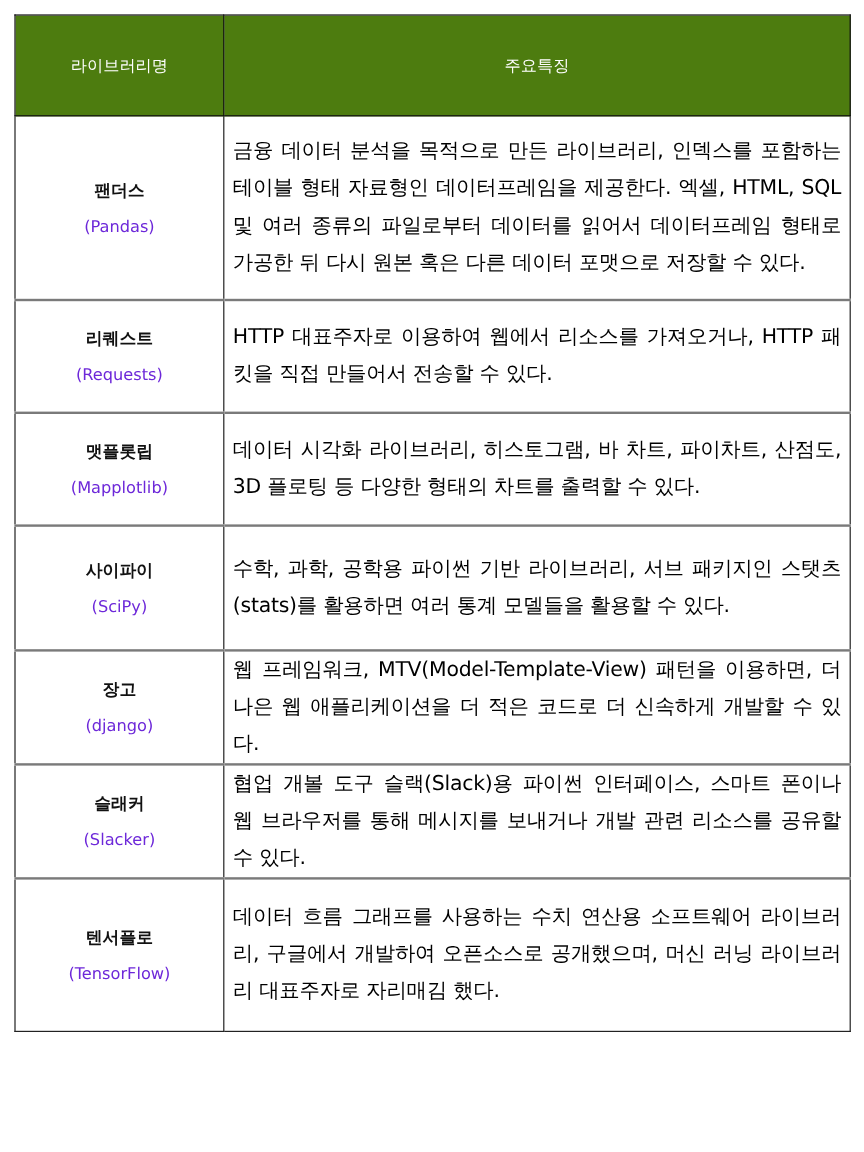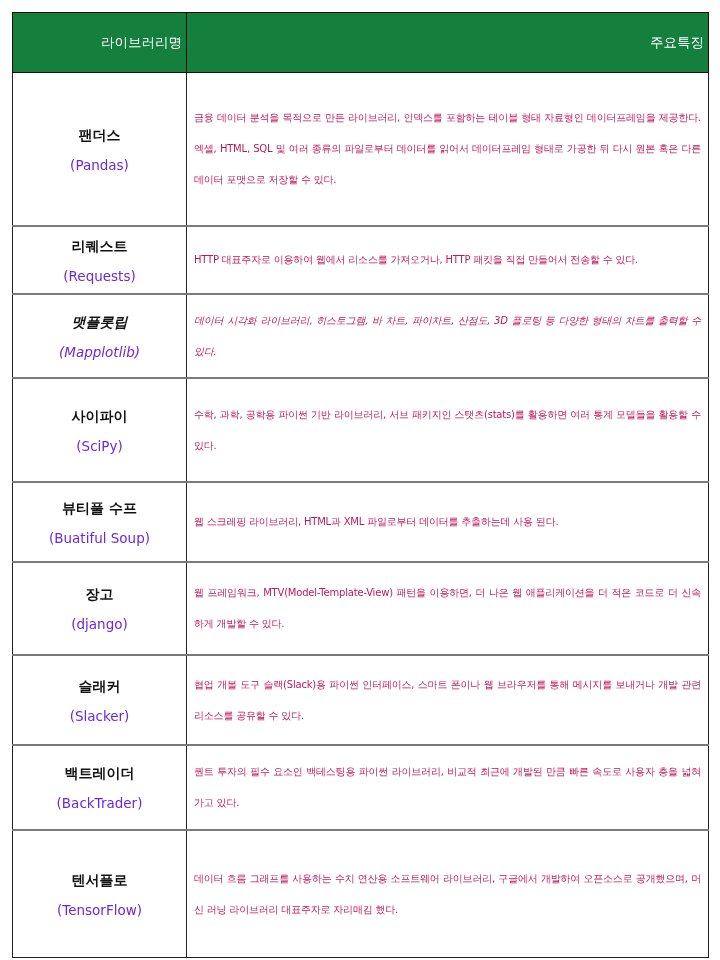--- a/index.html
+++ b/index.html
@@ -5,35 +5,35 @@
   html, body { margin: 0; padding: 0; background: #ffffff; }
   body { width: 720px; height: 960px; position: relative; overflow: hidden;
          font-family: "DejaVu Sans", "Liberation Sans", sans-serif; color: #111; }
   table.lib-table {
     position: absolute; left: 12px; top: 12px; width: 696px;
     border-collapse: collapse; table-layout: fixed;
   }
   table.lib-table col.c1 { width: 174px; }
   table.lib-table col.c2 { width: 522px; }
   thead th {
-    background: #15803d; color: #ffffff; font-weight: normal;
-    font-size: 13.5px; height: 51px; padding: 4px;
-    border: 1px solid #111; text-align: right; vertical-align: middle;
+    background: #4d7c0f; color: #ffffff; font-weight: normal;
+    font-size: 13.5px; height: 51px; padding: 16px;
+    border: 1px solid #111; text-align: center; vertical-align: middle;
   }
   tbody td {
     border: 1px solid #222; border-top: 2px solid #7a7a7a;
-    vertical-align: middle; padding: 3px;
+    vertical-align: middle; padding: 16px;
   }
   tbody tr:first-child td { border-top: 1px solid #111; }
   td.name-cell { text-align: center; }
   .name-ko { display: block; font-weight: bold; font-size: 14px; line-height: 32px; }
   .name-en { display: block; font-size: 13.5px; line-height: 28px; color: #6d28d9; }
   td.desc-cell {
-    padding: 0 7px 0 7px; font-size: 10px; line-height: 31px;
-    text-align: justify; color: #be185d; letter-spacing: -0.2px;
+    padding: 0 7px 0 7px; font-size: 17px; line-height: 31px;
+    text-align: justify; color: #000000; letter-spacing: -0.2px;
   }
 </style>
 </head>
 <body>
 
 <table class="lib-table">
   <colgroup>
       <col class="c1">
       <col class="c2">
     </colgroup>
@@ -53,67 +53,53 @@
   </tr>
 
   <tr style="height: 56px;">
     <td class="name-cell">
       <span class="name-ko">리퀘스트</span>
       <span class="name-en">(Requests)</span>
     </td>
     <td class="desc-cell">HTTP 대표주자로 이용하여 웹에서 리소스를 가져오거나, HTTP 패킷을 직접 만들어서 전송할 수 있다.</td>
   </tr>
 
-  <tr style="height: 84px; font-style: italic;">
+  <tr style="height: 84px;">
     <td class="name-cell">
       <span class="name-ko">맷플롯립</span>
       <span class="name-en">(Mapplotlib)</span>
     </td>
     <td class="desc-cell">데이터 시각화 라이브러리, 히스토그램, 바 차트, 파이차트, 산점도, 3D 플로팅 등 다양한 형태의 차트를 출력할 수 있다.</td>
   </tr>
 
   <tr style="height: 104px;">
     <td class="name-cell">
       <span class="name-ko">사이파이</span>
       <span class="name-en">(SciPy)</span>
     </td>
     <td class="desc-cell">수학, 과학, 공학용 파이썬 기반 라이브러리, 서브 패키지인 스탯츠(stats)를 활용하면 여러 통계 모델들을 활용할 수 있다.</td>
   </tr>
 
-  <tr style="height: 80px;">
-    <td class="name-cell">
-      <span class="name-ko">뷰티풀 수프</span>
-      <span class="name-en">(Buatiful Soup)</span>
-    </td>
-    <td class="desc-cell">웹 스크레핑 라이브러리, HTML과 XML 파일로부터 데이터를 추출하는데 사용 된다.</td>
-  </tr>
 
   <tr style="height: 93px; margin-top: 12px;">
     <td class="name-cell">
       <span class="name-ko">장고</span>
       <span class="name-en">(django)</span>
     </td>
     <td class="desc-cell">웹 프레임워크, MTV(Model-Template-View) 패턴을 이용하면, 더 나은 웹 애플리케이션을 더 적은 코드로 더 신속하게 개발할 수 있다.</td>
   </tr>
 
   <tr style="height: 90px;">
     <td class="name-cell">
       <span class="name-ko">슬래커</span>
       <span class="name-en">(Slacker)</span>
     </td>
     <td class="desc-cell">협업 개볼 도구 슬랙(Slack)용 파이썬 인터페이스, 스마트 폰이나 웹 브라우저를 통해 메시지를 보내거나 개발 관련 리소스를 공유할 수 있다.</td>
   </tr>
 
-  <tr style="height: 85px;">
-    <td class="name-cell">
-      <span class="name-ko">백트레이더</span>
-      <span class="name-en">(BackTrader)</span>
-    </td>
-    <td class="desc-cell">퀀트 투자의 필수 요소인 백테스팅용 파이썬 라이브러리, 비교적 최근에 개발된 만큼 빠른 속도로 사용자 층을 넓혀가고 있다.</td>
-  </tr>
 
   <tr style="height: 128px;">
     <td class="name-cell">
       <span class="name-ko">텐서플로</span>
       <span class="name-en">(TensorFlow)</span>
     </td>
     <td class="desc-cell">데이터 흐름 그래프를 사용하는 수치 연산용 소프트웨어 라이브러리, 구글에서 개발하여 오픈소스로 공개했으며, 머신 러닝 라이브러리 대표주자로 자리매김 했다.</td>
   </tr>
 </tbody>
 </table>

